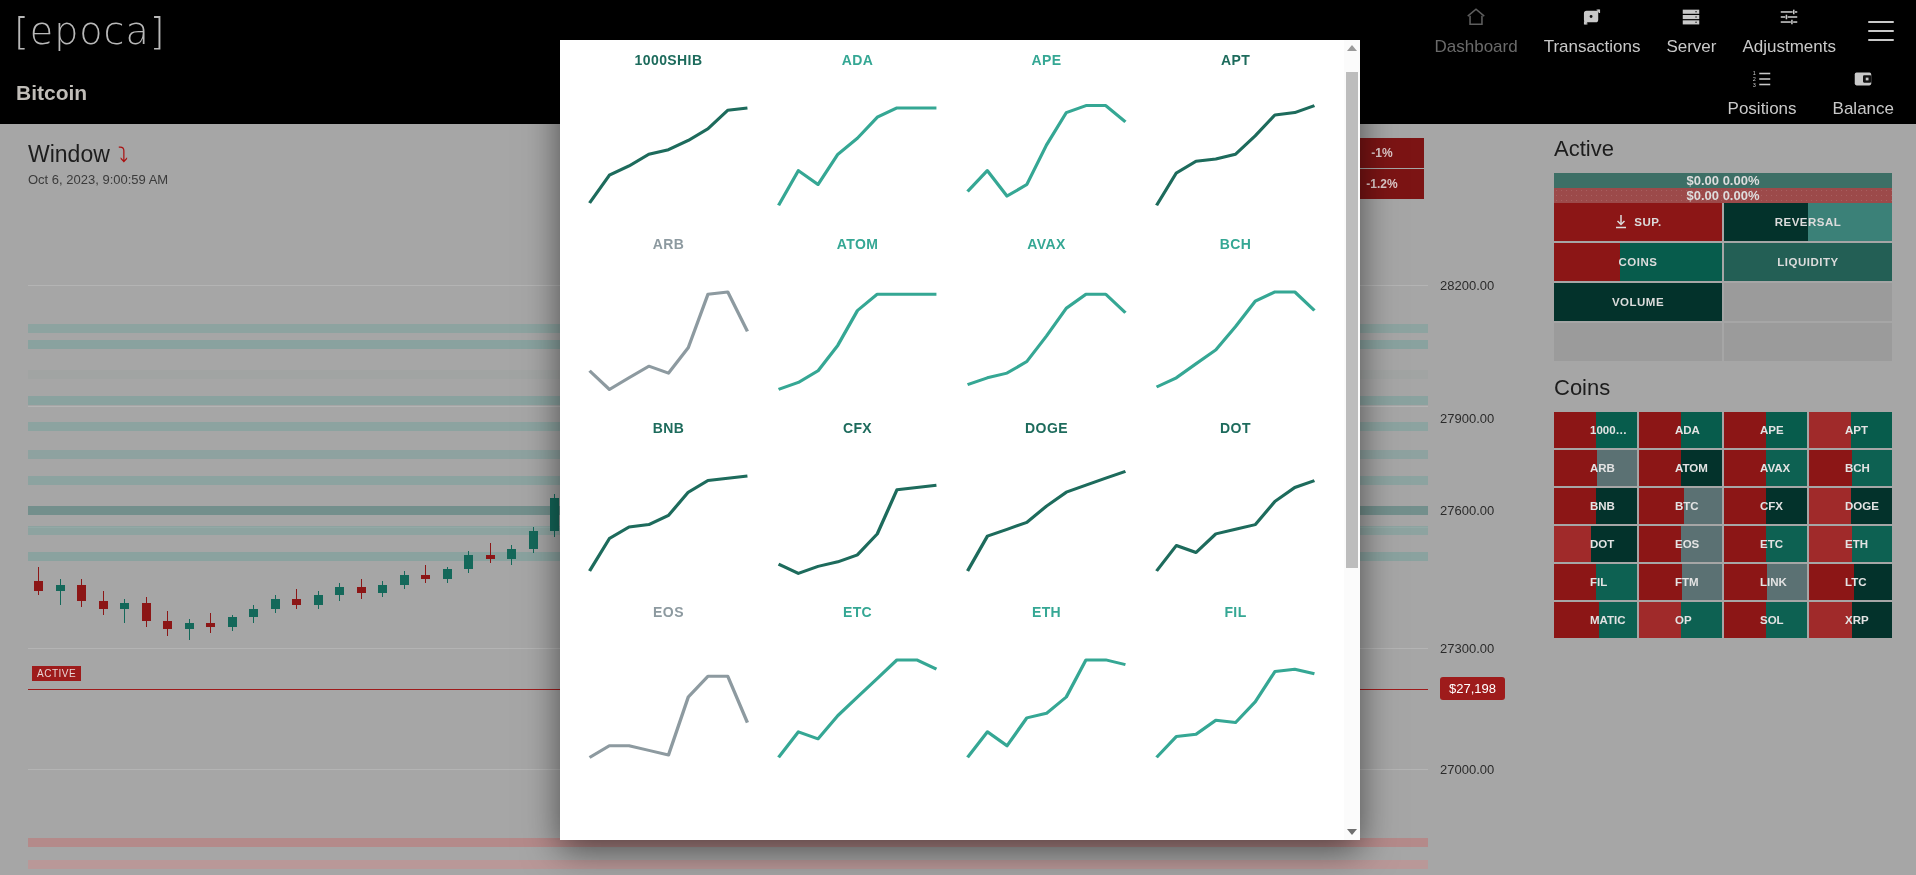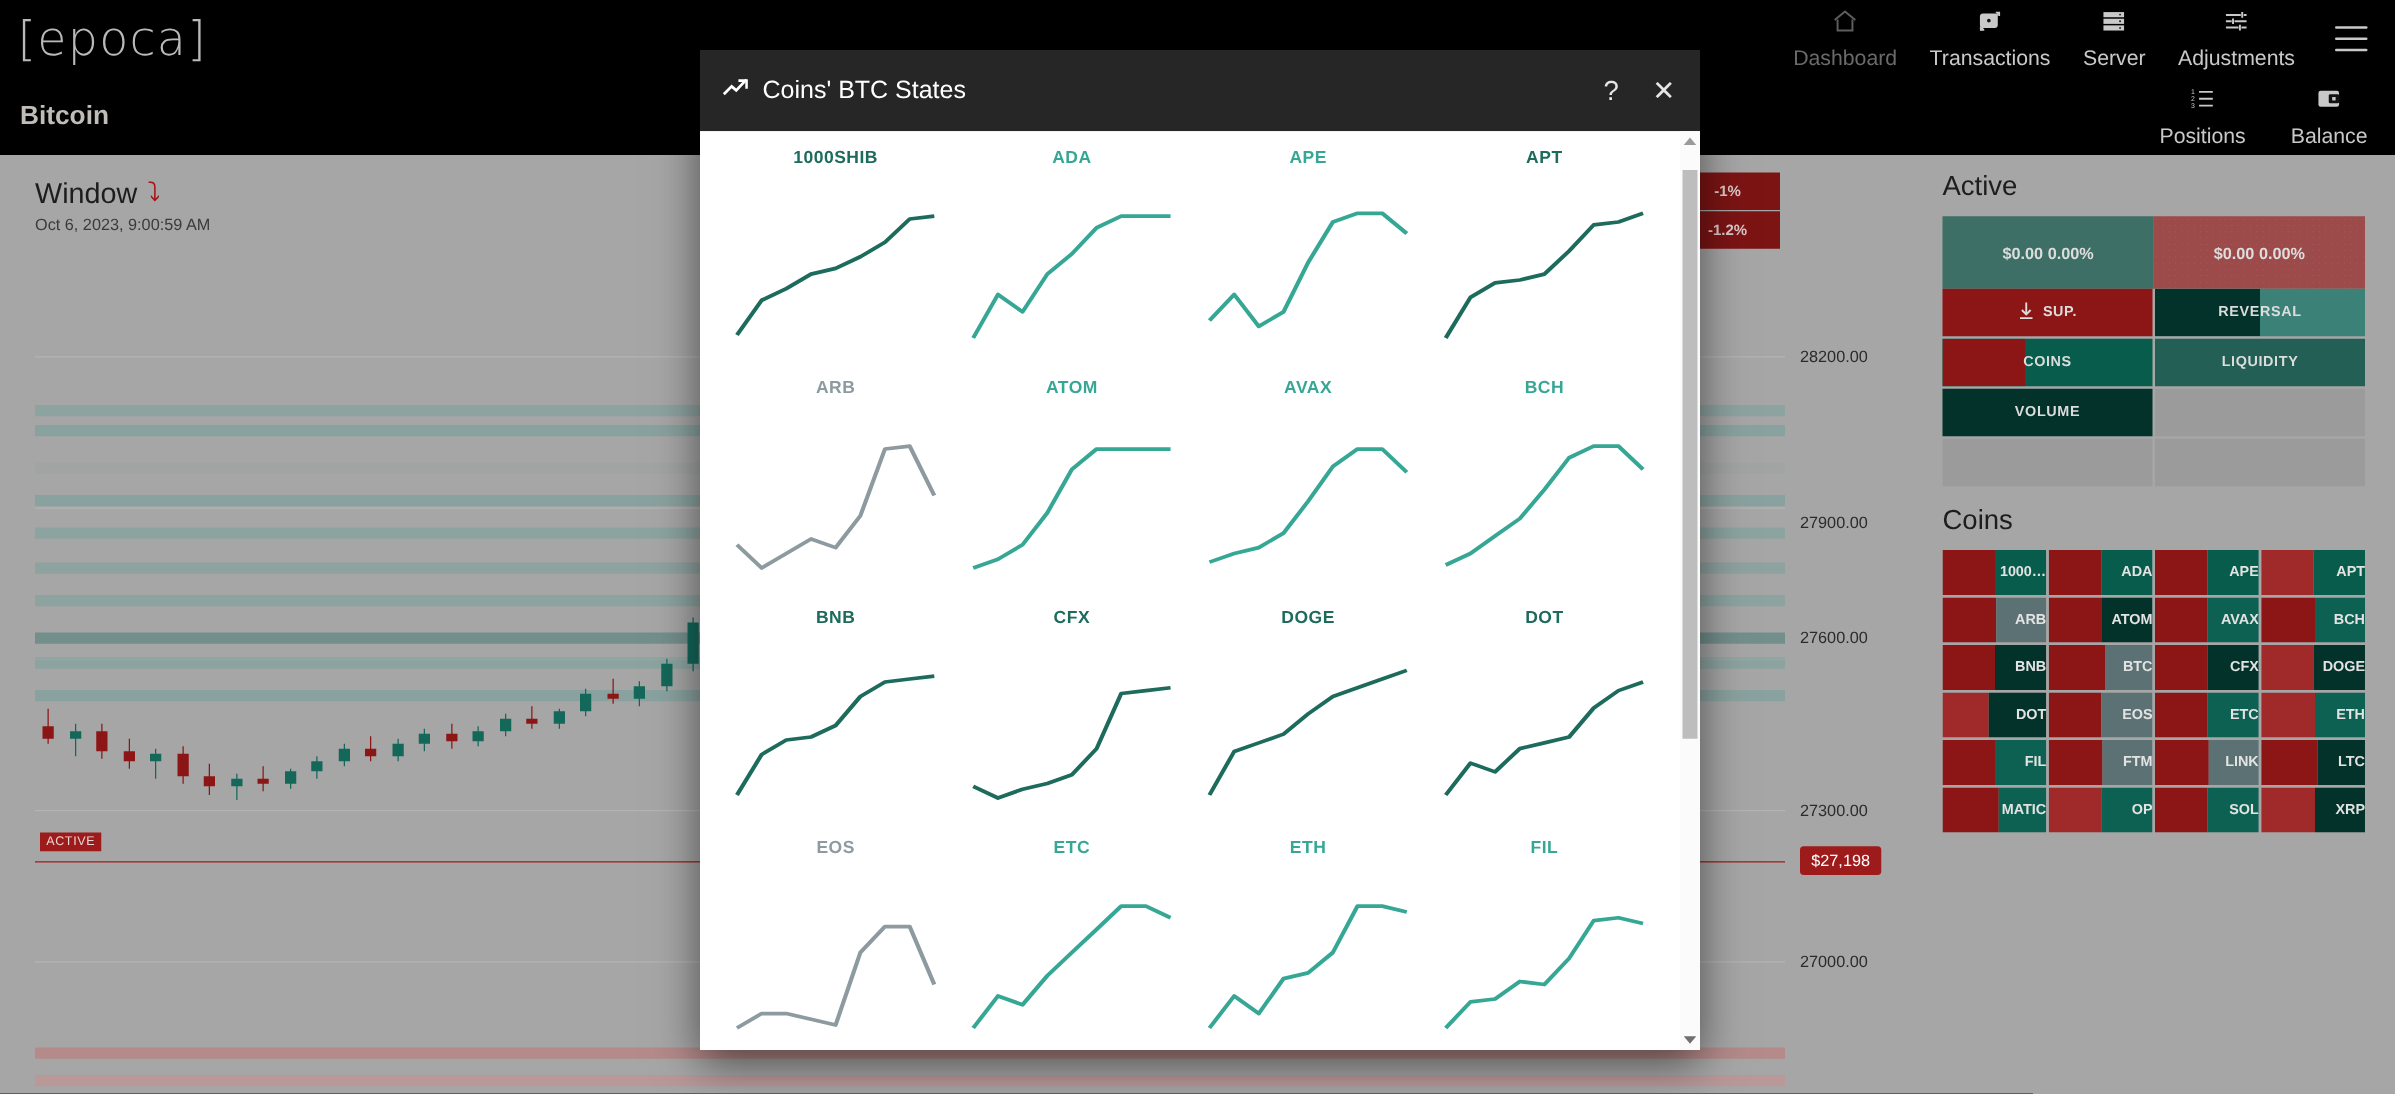--- a/index.html
+++ b/index.html
@@ -70,38 +70,38 @@
 
   .pctbox { position:absolute; width:84px; background:#7c1414; color:#ddc9c9;
             font-size:12px; font-weight:bold; display:flex; align-items:center;
             justify-content:center; }
 
   
   .sidebar { position:absolute; left:1530px; top:0; width:386px; height:751px; padding:12px 24px 0 24px; }
   .sb-h { color:#1d1d1d; font-size:22px; margin-bottom:11px; margin-top:14px; }
   .sb-h.first { margin-top:0; }
 
-  .activerow { display:flex; width:338px; height:58px; }
+  .activerow { display:flex; width:338px; height:30px;flex-direction:column; }
   .act-cell { flex:1; display:flex; align-items:center; justify-content:center;
               color:#ddd; font-size:13px; font-weight:bold; }
   .act-green { background:#3d6f66; }
   .act-red { background:#9c4a4a;
      background-image:radial-gradient(rgba(255,255,255,.12) .6px, transparent .6px);
      background-size:5px 5px; }
 
   .ind-grid { width:338px; display:grid; grid-template-columns:1fr 1fr; gap:2px; }
   .ind-cell { height:38px; position:relative; display:flex; align-items:center;
               justify-content:center; color:#dcdcdc; font-size:11.5px; font-weight:bold;
               letter-spacing:.5px; overflow:hidden; }
   .ind-fill { position:absolute; top:0; bottom:0; left:0; }
   .ind-txt { position:relative; z-index:2; display:flex; align-items:center; gap:6px;}
 
   .coins-grid { width:338px; display:grid; grid-template-columns:repeat(4,1fr); gap:2px; }
   .coin-cell { height:36px; position:relative; display:flex; align-items:center;
-               justify-content:flex-end; overflow:hidden; cursor:pointer;}
+               justify-content:flex-start; overflow:hidden; cursor:pointer;padding-left:36px;}
   .coin-l { position:absolute; left:0; top:0; bottom:0; }
   .coin-r { position:absolute; right:0; top:0; bottom:0; }
   .coin-t { position:relative; z-index:2; color:#e3e3e3; font-size:11.5px; font-weight:bold; }
   .modal {
     position:absolute; left:560px; top:40px; width:800px; height:800px;
     background:#fff; box-shadow:0 10px 34px rgba(0,0,0,.55);
     display:flex; flex-direction:column; overflow:hidden;
   }
   .modal-head {
     height:65px; background:#262626; display:flex; align-items:center;
@@ -568,35 +568,20 @@
           <div class="coin-cell">
             <div class="coin-l" style="width: 52%; background: rgb(160, 42, 42);"></div>
             <div class="coin-r" style="width: 48%; background: rgb(3, 50, 43);"></div>
             <div class="coin-t">XRP</div>
           </div>
         </div>
     </div>
   </div>
 
   <div class="modal">
-    <div class="modal-head">
-      <div class="modal-title">
-        <span>
-          <svg width="22" height="20" viewBox="0 0 24 20" fill="none" stroke="#fff" stroke-width="2.4" stroke-linecap="square">
-            <path d="M2 15 L8 9 L12 12.5 L20 4"></path>
-            <path d="M15 4 h6 v6" stroke-width="2.2"></path>
-          </svg>
-        </span>
-        <span>Coins' BTC States</span>
-      </div>
-      <div class="modal-btns">
-        <div class="mbtn">?</div>
-        <div class="mbtn">✕</div>
-      </div>
-    </div>
     <div class="modal-body">
       <div class="spark-scroll">
         <div class="spark-grid" id="sparkGrid">
             <div class="spark-cell">
               <div class="spark-label" style="color: rgb(29, 107, 92);">1000SHIB</div>
               <svg class="spark-svg" viewBox="0 0 170 150" preserveAspectRatio="none">
                 <path d="M14.0 131.0 L31.8 103.2 L49.5 93.9 L67.3 82.3 L85.0 77.7 L102.8 68.4 L120.5 56.8 L138.3 38.2 L156.0 35.9" fill="none" stroke="#1d6b5c" stroke-width="3" stroke-linejoin="round" stroke-linecap="butt"></path>
               </svg>
             </div>
             <div class="spark-cell">

